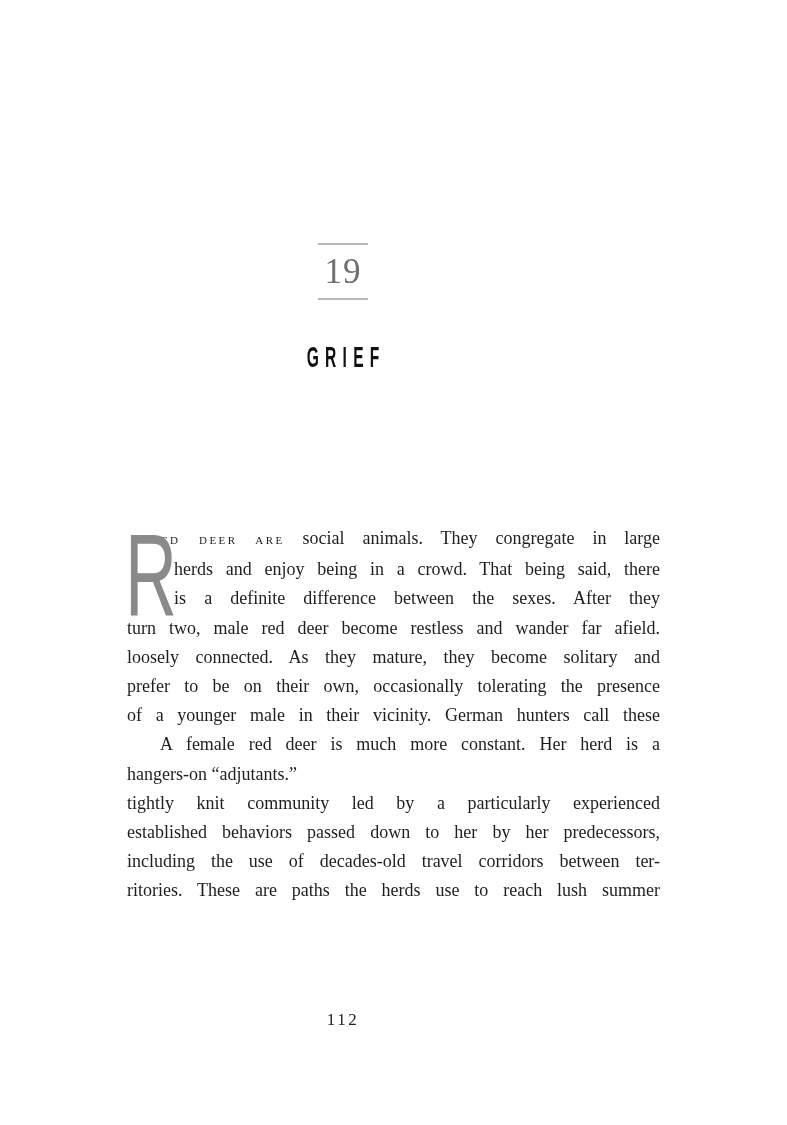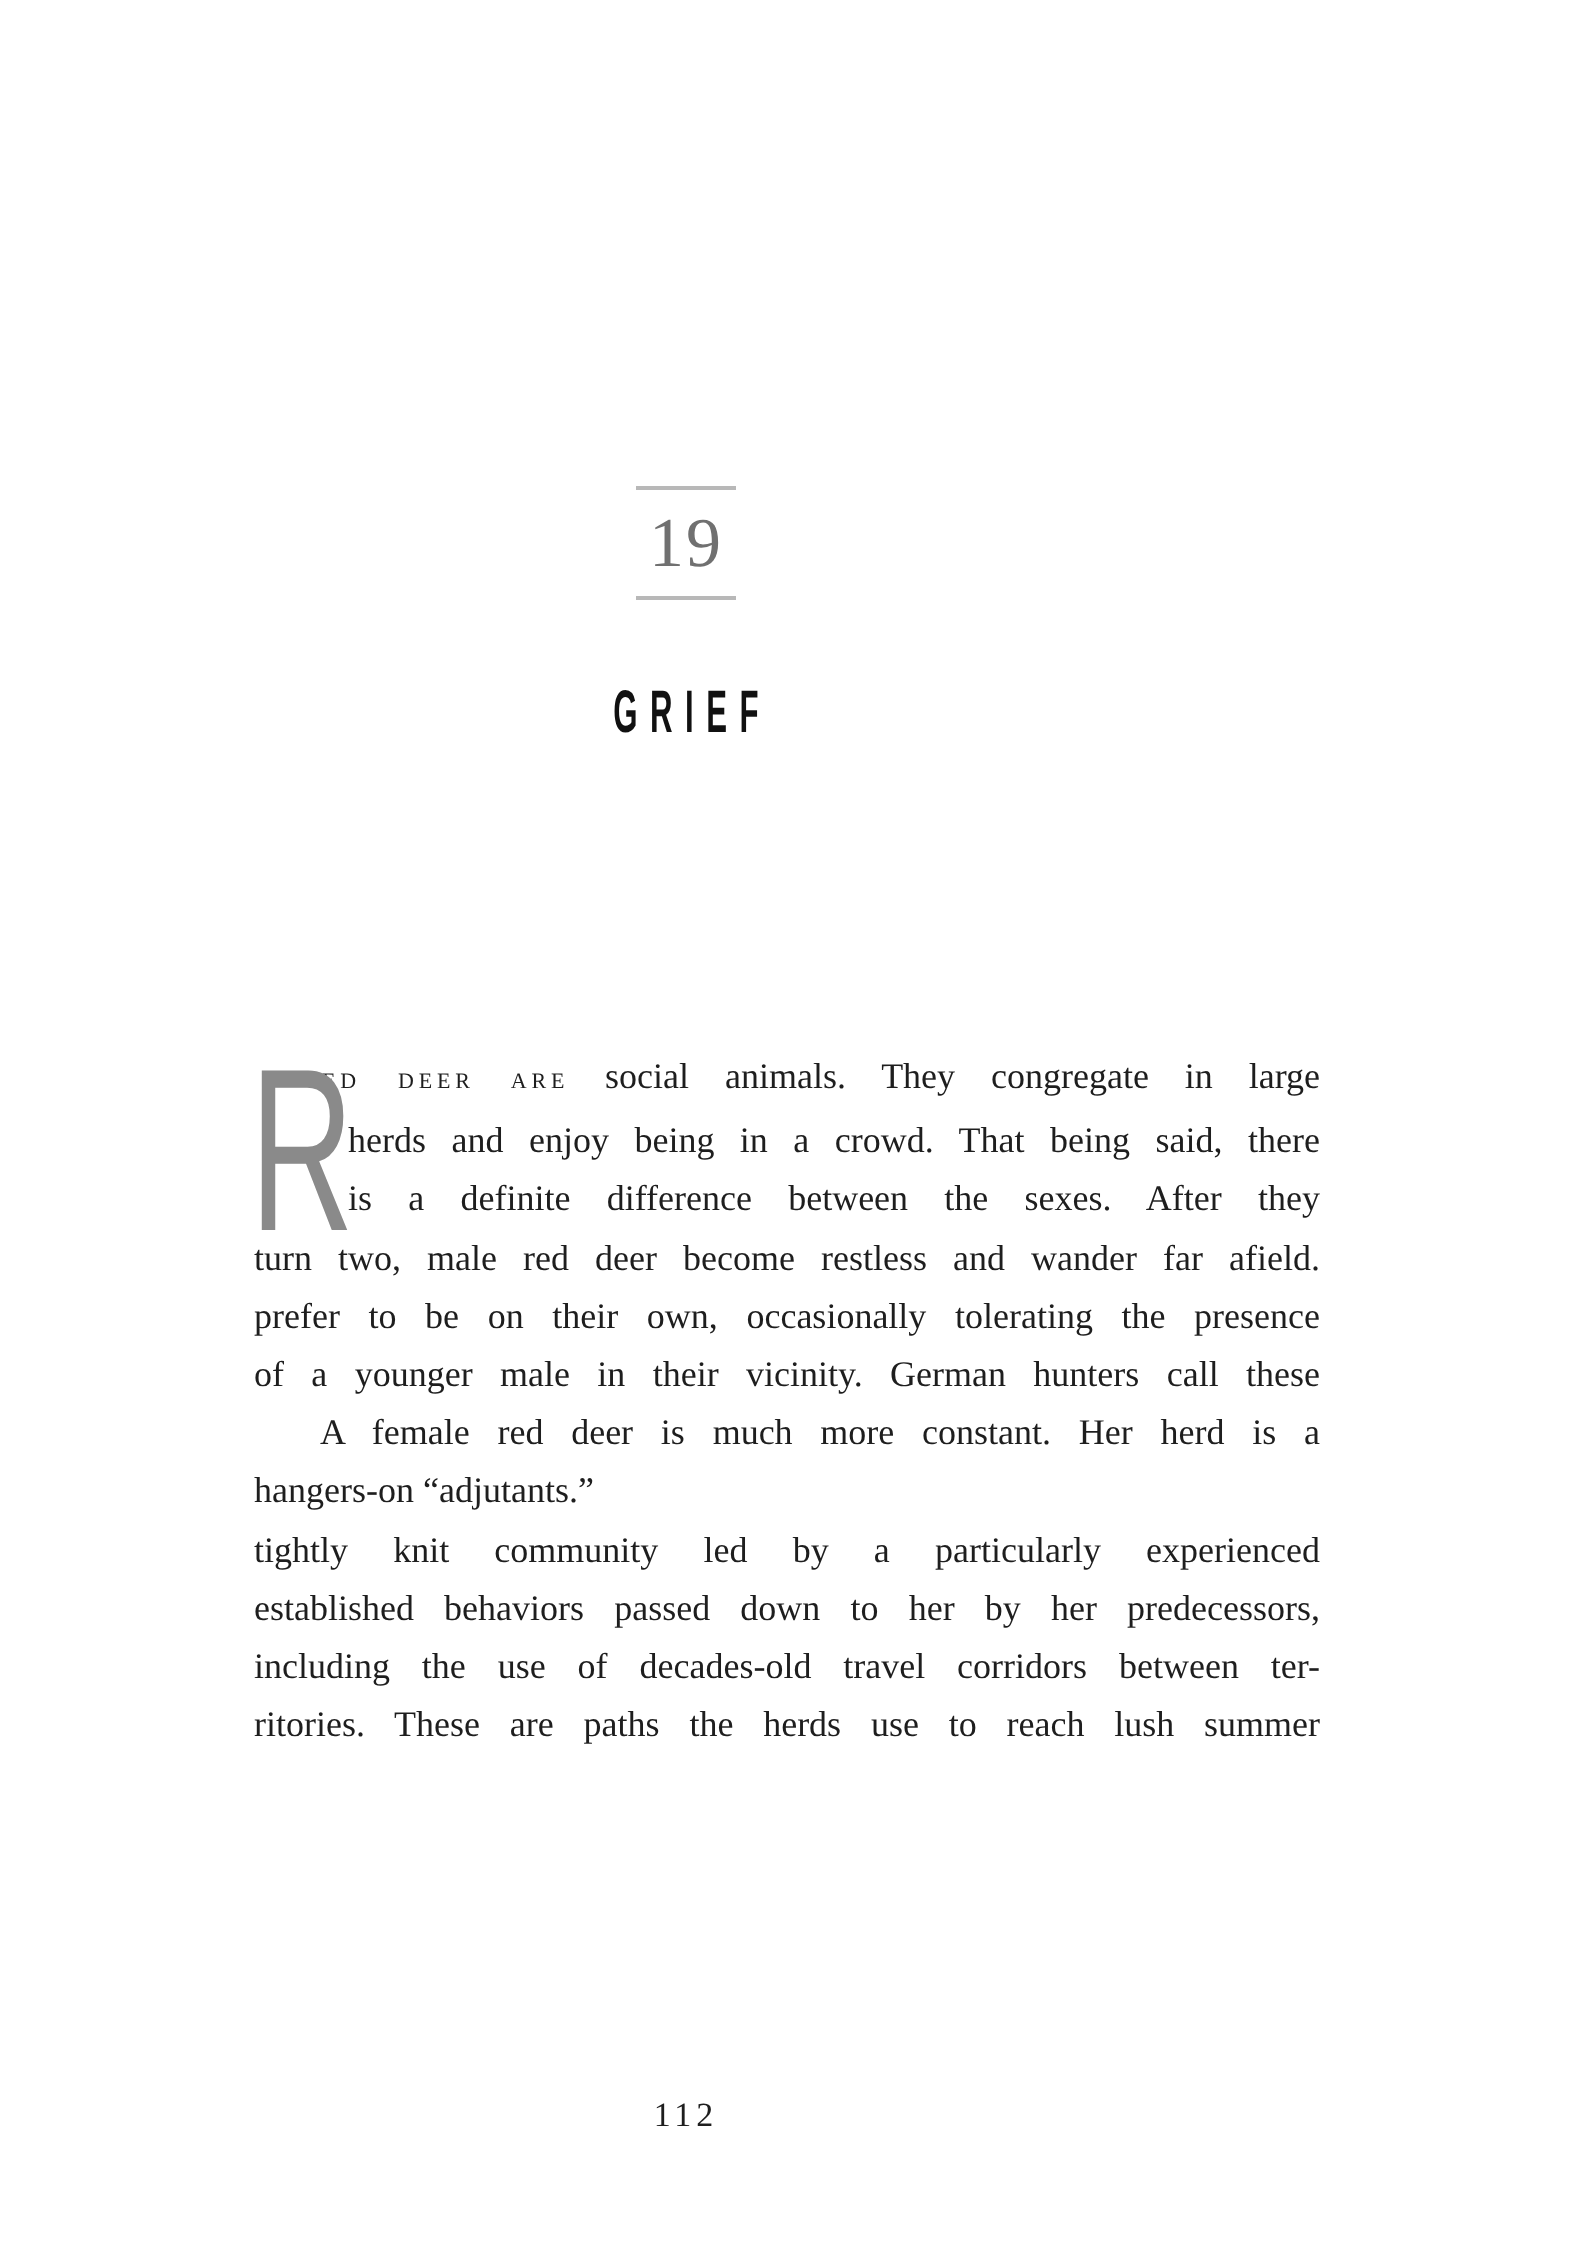--- a/index.html
+++ b/index.html
@@ -89,21 +89,21 @@
     line-height: 84px;
     font-weight: normal;
     color: #8a8a8a;
     transform: scaleX(0.62);
     transform-origin: left top;
   }
 
   
   .folio {
     position: absolute;
-    top: 1048px;
+    top: 1010px;
     left: 0;
     width: 100%;
     text-align: center;
     font-family: "Liberation Serif", serif;
     font-size: 17px;
     letter-spacing: 2.5px;
     color: #1e1e1e;
     font-variant-numeric: oldstyle-nums;
   }
 </style>
@@ -119,20 +119,21 @@
     <div class="chapter-title">GRIEF</div>
   </div>
 
   <div class="body-text">
     <span class="dropcap">R</span>
 
   <div class="line dc1"><span class="leadin">ED DEER ARE</span> social animals. They congregate in large</div>
       <div class="line dcpad">herds and enjoy being in a crowd. That being said, there</div>
       <div class="line dcpad">is a definite difference between the sexes. After they</div>
       <div class="line">turn two, male red deer become restless and wander far afield.</div>
+      <div class="line">loosely connected. As they mature, they become solitary and</div>
       <div class="line">prefer to be on their own, occasionally tolerating the presence</div>
       <div class="line">of a younger male in their vicinity. German hunters call these</div>
       <div class="line indent">A female red deer is much more constant. Her herd is a</div>
       <div class="line rag">hangers-on “adjutants.”</div>
       <div class="line">tightly knit community led by a particularly experienced</div>
       <div class="line">established behaviors passed down to her by her predecessors,</div>
       <div class="line">including the use of decades-old travel corridors between ter-</div>
       <div class="line">ritories. These are paths the herds use to reach lush summer</div>
     </div>
 

